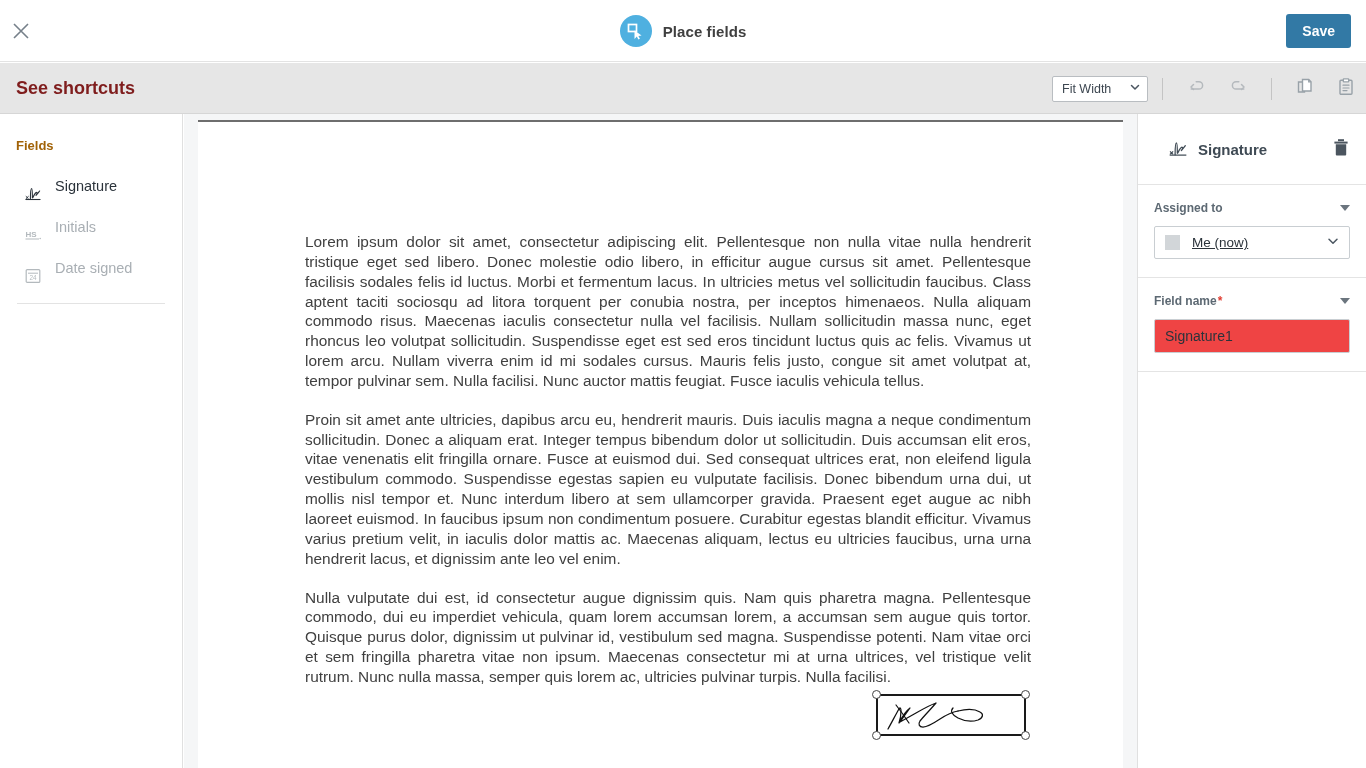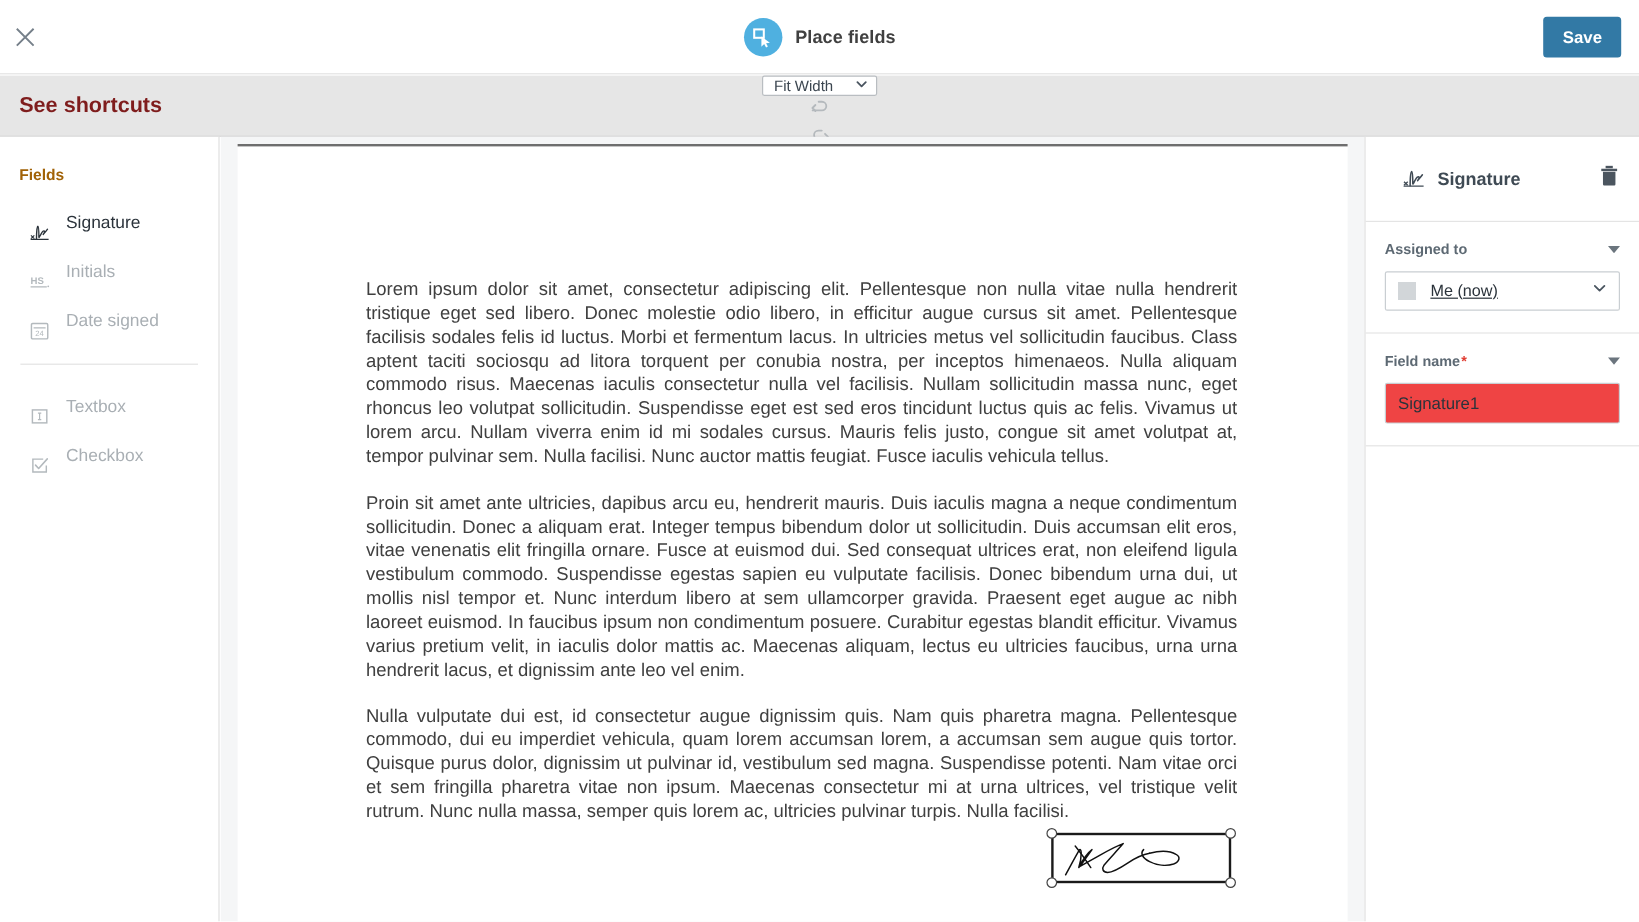--- a/index.html
+++ b/index.html
@@ -59,21 +59,21 @@
     background: #e6e6e6;
     border-bottom: 1px solid #d6d6d6;
     display: flex; align-items: center;
   }
   .shortcuts {
     position: absolute; left: 16px; top: 50%; transform: translateY(-50%);
     font-size: 18px; color: #7f1d1d; cursor: pointer; font-weight: bold;
   }
   .tools {
     position: absolute; left: 0; width: 1366px; top: 0; height: 51px;
-    display: flex; align-items: center; justify-content: space-between; gap: 0; flex-direction: column;
+    display: flex; align-items: center; justify-content: flex-end; gap: 0;
   }
   .zoom-select {
     width: 96px; height: 26px;
     background: #fff; border: 1px solid #b9bdc1; border-radius: 2px;
     display: flex; align-items: center;
     padding: 0 6px 0 9px;
     font-size: 12.5px; color: #3c4650;
     cursor: pointer; position: relative;
   }
   .zoom-select .zlabel { flex: 1; }
@@ -318,41 +318,20 @@
           <path d="M4 6.2 H14" stroke="#b3b9bd" stroke-width="1"></path>
           <text x="9" y="13" text-anchor="middle" font-family="Liberation Sans, sans-serif" font-size="6.4" fill="#b3b9bd">24</text>
         </svg>
       </span>
       <span class="flabel">Date signed</span>
     </div>
   </div>
 
   <div class="sb-divider"></div>
 
-  <div class="field-list" style="margin-top:0">
-    <div class="field-item">
-      <span class="fico">
-        <svg width="18" height="18" viewBox="0 0 18 18">
-          <rect x="3" y="3.6" width="12" height="10.8" fill="none" stroke="#b3b9bd" stroke-width="1.2"></rect>
-          <path d="M7.6 6.3 H10.4 M9 6.3 V11.7 M7.6 11.7 H10.4" stroke="#b3b9bd" stroke-width="1"></path>
-        </svg>
-      </span>
-      <span class="flabel">Textbox</span>
-    </div>
-
-    <div class="field-item">
-      <span class="fico">
-        <svg width="18" height="18" viewBox="0 0 18 18">
-          <path d="M14.6 9 v5.4 H3.4 V3.6 H12" fill="none" stroke="#b3b9bd" stroke-width="1.2"></path>
-          <path d="M5.6 8.6 L8.2 11.4 L15.4 3.4" fill="none" stroke="#b3b9bd" stroke-width="1.3" stroke-linecap="round" stroke-linejoin="round"></path>
-        </svg>
-      </span>
-      <span class="flabel">Checkbox</span>
-    </div>
-  </div>
 </div>
 
 <div class="canvas">
   <div class="page">
     <div class="doc-body">
       <p class="doc-p">Lorem ipsum dolor sit amet, consectetur adipiscing elit. Pellentesque non nulla vitae nulla hendrerit tristique eget sed libero. Donec molestie odio libero, in efficitur augue cursus sit amet. Pellentesque facilisis sodales felis id luctus. Morbi et fermentum lacus. In ultricies metus vel sollicitudin faucibus. Class aptent taciti sociosqu ad litora torquent per conubia nostra, per inceptos himenaeos. Nulla aliquam commodo risus. Maecenas iaculis consectetur nulla vel facilisis. Nullam sollicitudin massa nunc, eget rhoncus leo volutpat sollicitudin. Suspendisse eget est sed eros tincidunt luctus quis ac felis. Vivamus ut lorem arcu. Nullam viverra enim id mi sodales cursus. Mauris felis justo, congue sit amet volutpat at, tempor pulvinar sem. Nulla facilisi. Nunc auctor mattis feugiat. Fusce iaculis vehicula tellus.</p>
       <p class="doc-p">Proin sit amet ante ultricies, dapibus arcu eu, hendrerit mauris. Duis iaculis magna a neque condimentum sollicitudin. Donec a aliquam erat. Integer tempus bibendum dolor ut sollicitudin. Duis accumsan elit eros, vitae venenatis elit fringilla ornare. Fusce at euismod dui. Sed consequat ultrices erat, non eleifend ligula vestibulum commodo. Suspendisse egestas sapien eu vulputate facilisis. Donec bibendum urna dui, ut mollis nisl tempor et. Nunc interdum libero at sem ullamcorper gravida. Praesent eget augue ac nibh laoreet euismod. In faucibus ipsum non condimentum posuere. Curabitur egestas blandit efficitur. Vivamus varius pretium velit, in iaculis dolor mattis ac. Maecenas aliquam, lectus eu ultricies faucibus, urna urna hendrerit lacus, et dignissim ante leo vel enim.</p>
       <p class="doc-p">Nulla vulputate dui est, id consectetur augue dignissim quis. Nam quis pharetra magna. Pellentesque commodo, dui eu imperdiet vehicula, quam lorem accumsan lorem, a accumsan sem augue quis tortor. Quisque purus dolor, dignissim ut pulvinar id, vestibulum sed magna. Suspendisse potenti. Nam vitae orci et sem fringilla pharetra vitae non ipsum. Maecenas consectetur mi at urna ultrices, vel tristique velit rutrum. Nunc nulla massa, semper quis lorem ac, ultricies pulvinar turpis. Nulla facilisi.</p>
     </div>
 

